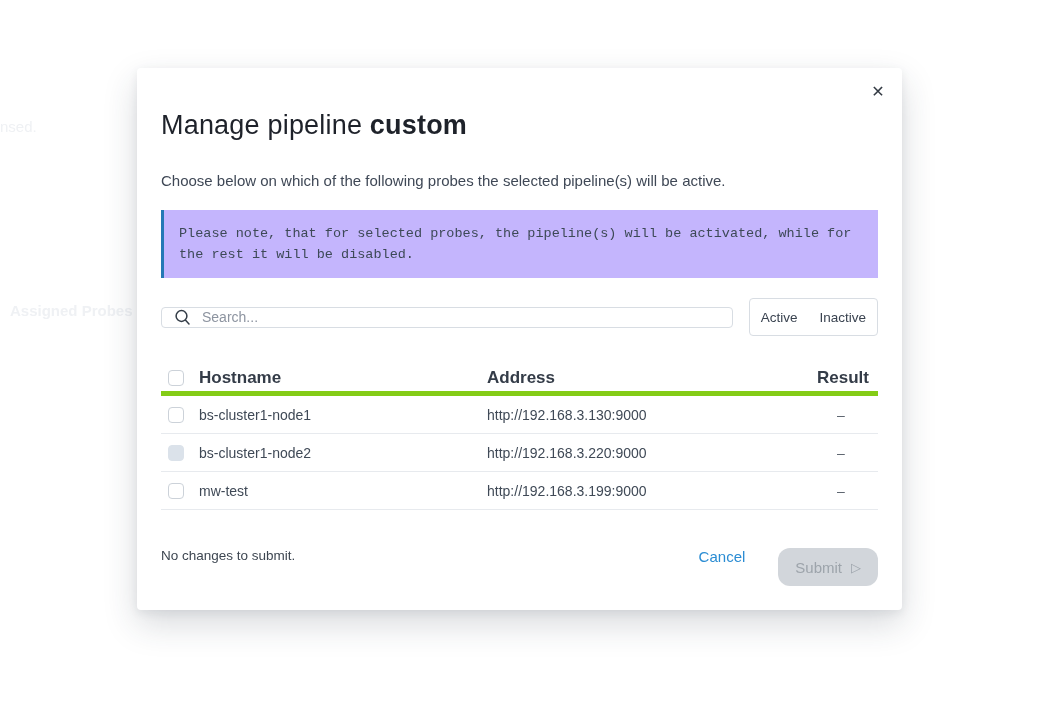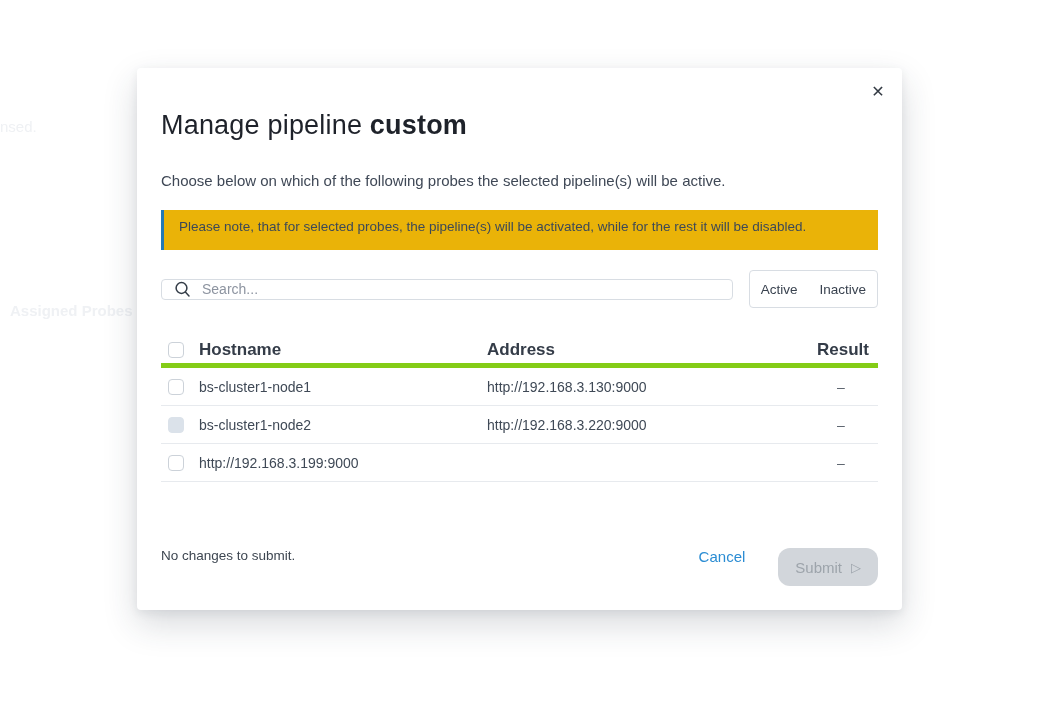--- a/index.html
+++ b/index.html
@@ -56,27 +56,28 @@
   .modal-title b { font-weight: 700; }
 
   .modal-desc {
     margin-top: 31px;
     font-size: 15px;
     color: #3f4856;
   }
 
   .notice {
     margin-top: 21px;
-    background: #eab308;
+    background: #c4b5fd;
     border-left: 3px solid #2478b5;
-    padding: 6px 16px 13px 15px;
+    padding: 13px 16px 13px 15px;
     font-size: 13.5px;
     line-height: 21px;
     color: #3d4957;
     width: 717px;
+    font-family: Liberation Mono, monospace;
   }
 
   .controls-row {
     margin-top: 20px;
     display: flex;
     justify-content: space-between;
     align-items: center;
   }
   .search-box {
     width: 572px; height: 21px;
@@ -229,20 +230,21 @@
             <div class="checkbox checked"></div>
           </div>
           <div class="cell-host">bs-cluster1-node2</div>
           <div class="cell-addr">http://192.168.3.220:9000</div>
           <div class="cell-result">–</div>
         </div>
         <div class="trow">
           <div class="cell-check">
             <div class="checkbox"></div>
           </div>
+          <div class="cell-host">mw-test</div>
           <div class="cell-addr">http://192.168.3.199:9000</div>
           <div class="cell-result">–</div>
         </div>
       </div>
   </div>
 
   <div class="modal-footer">
     <span class="footer-status">No changes to submit.</span>
     <span class="spacer"></span>
     <button class="cancel-link">Cancel</button>

